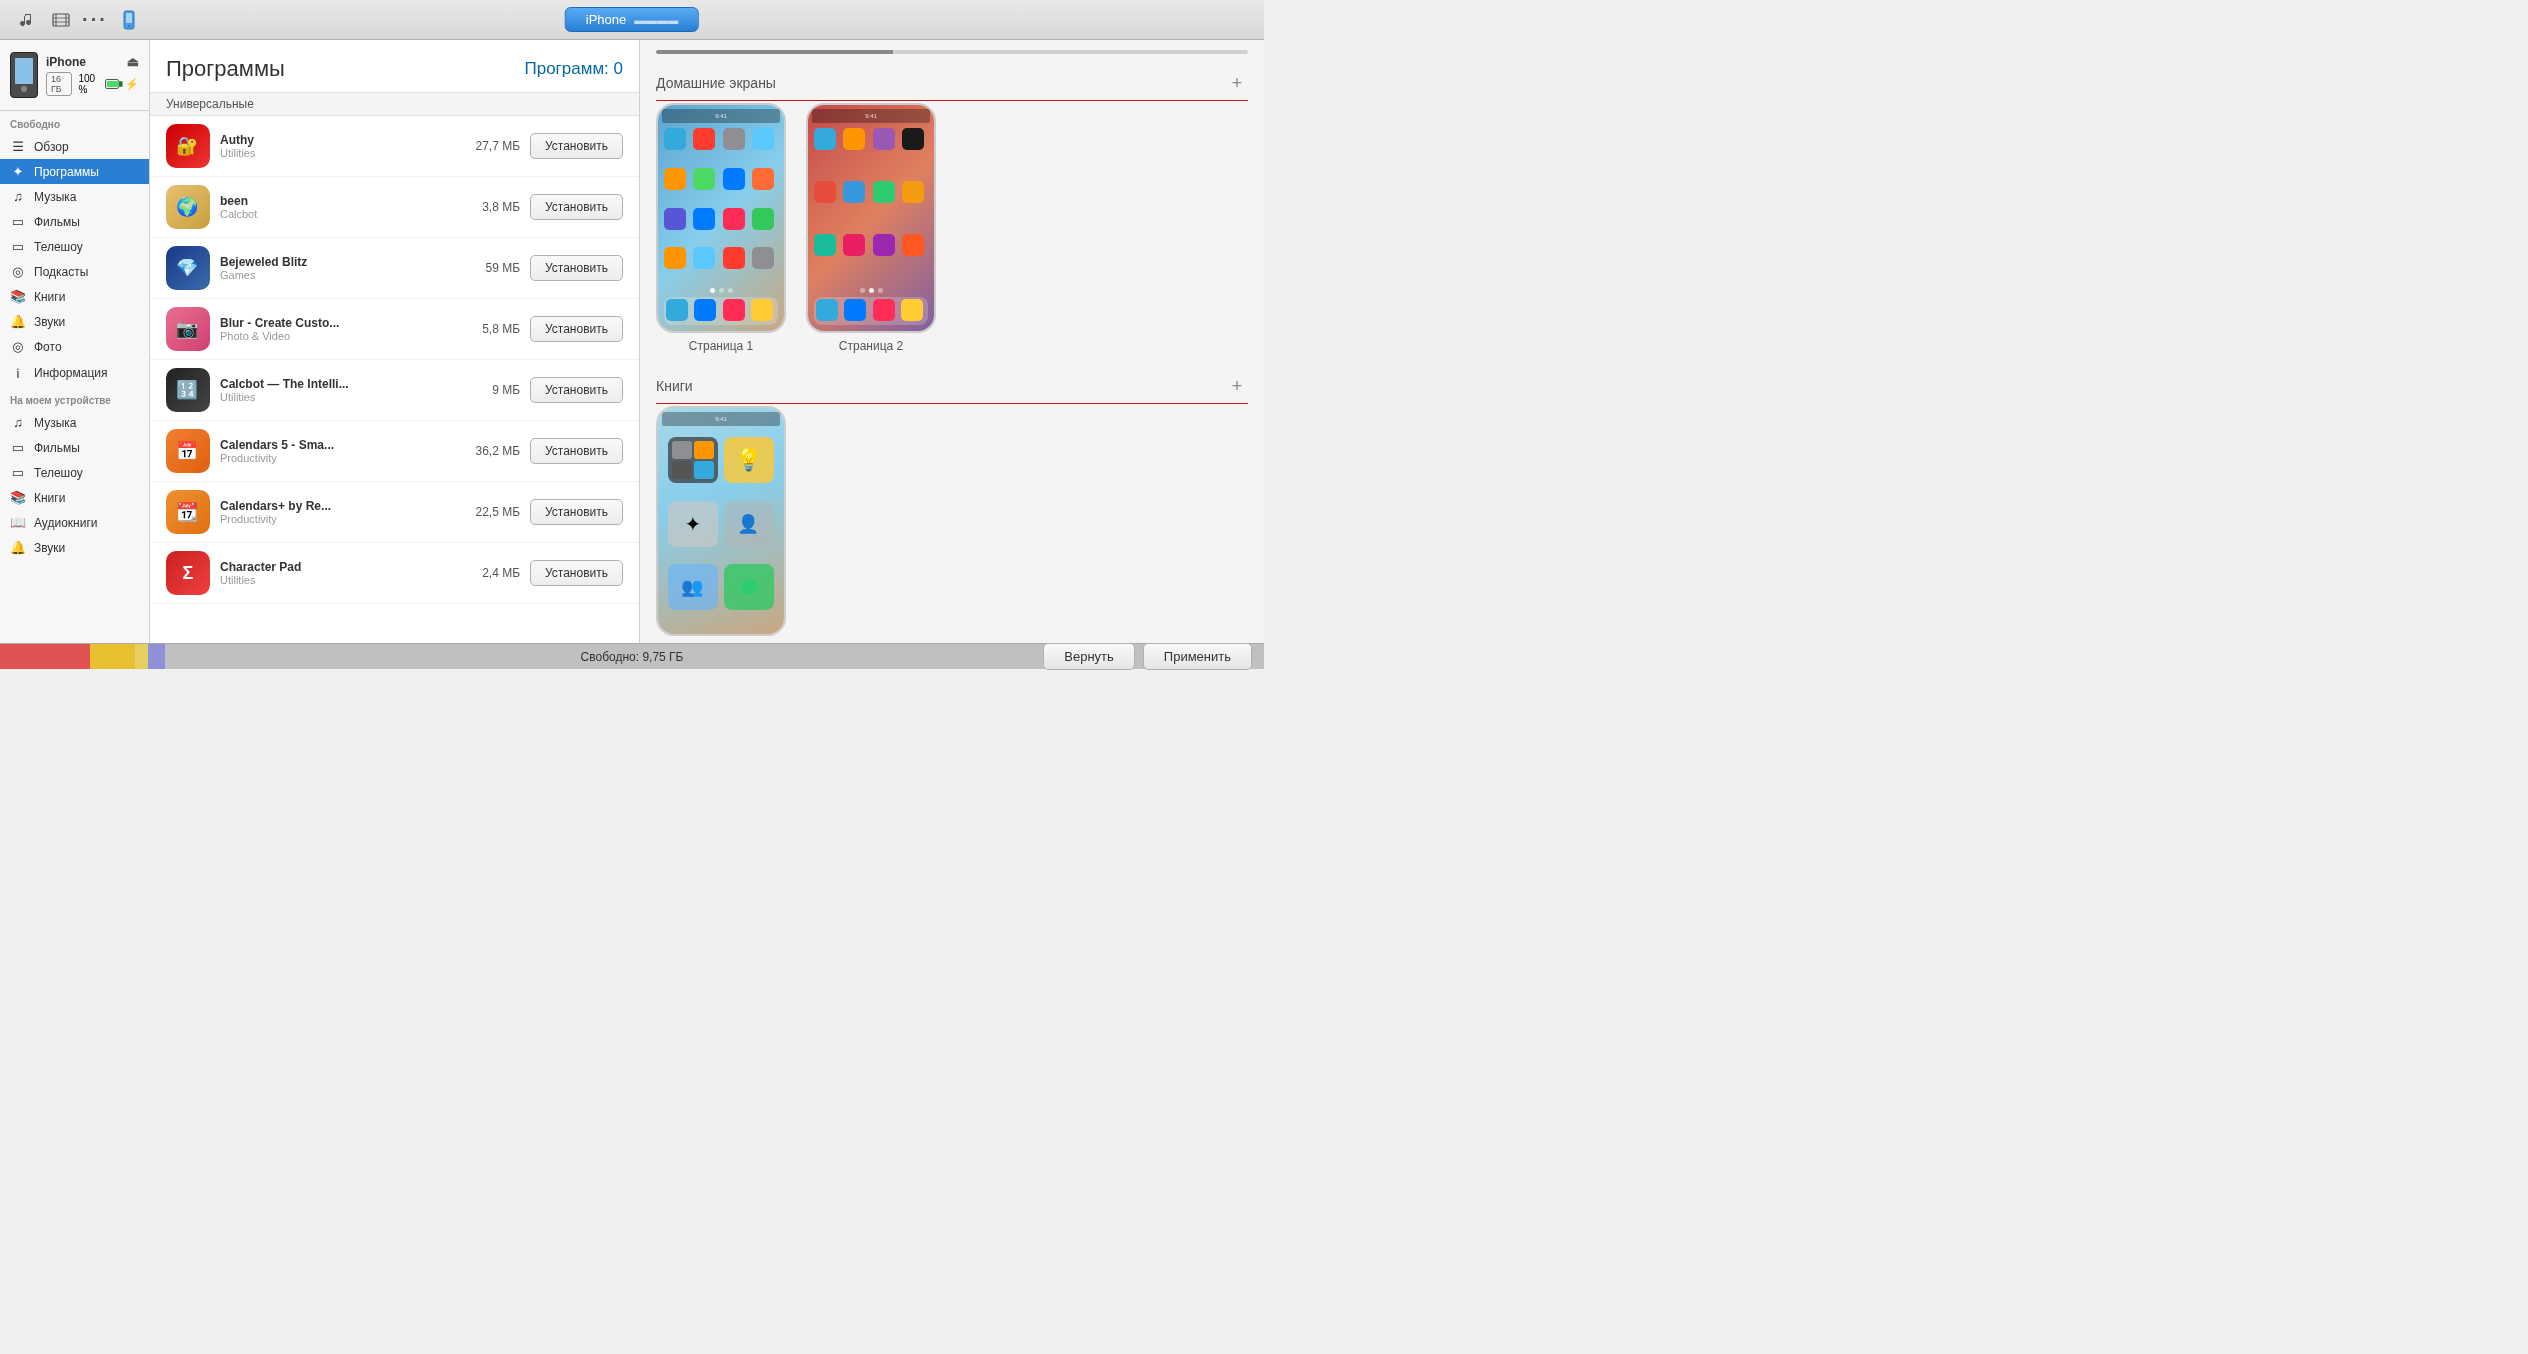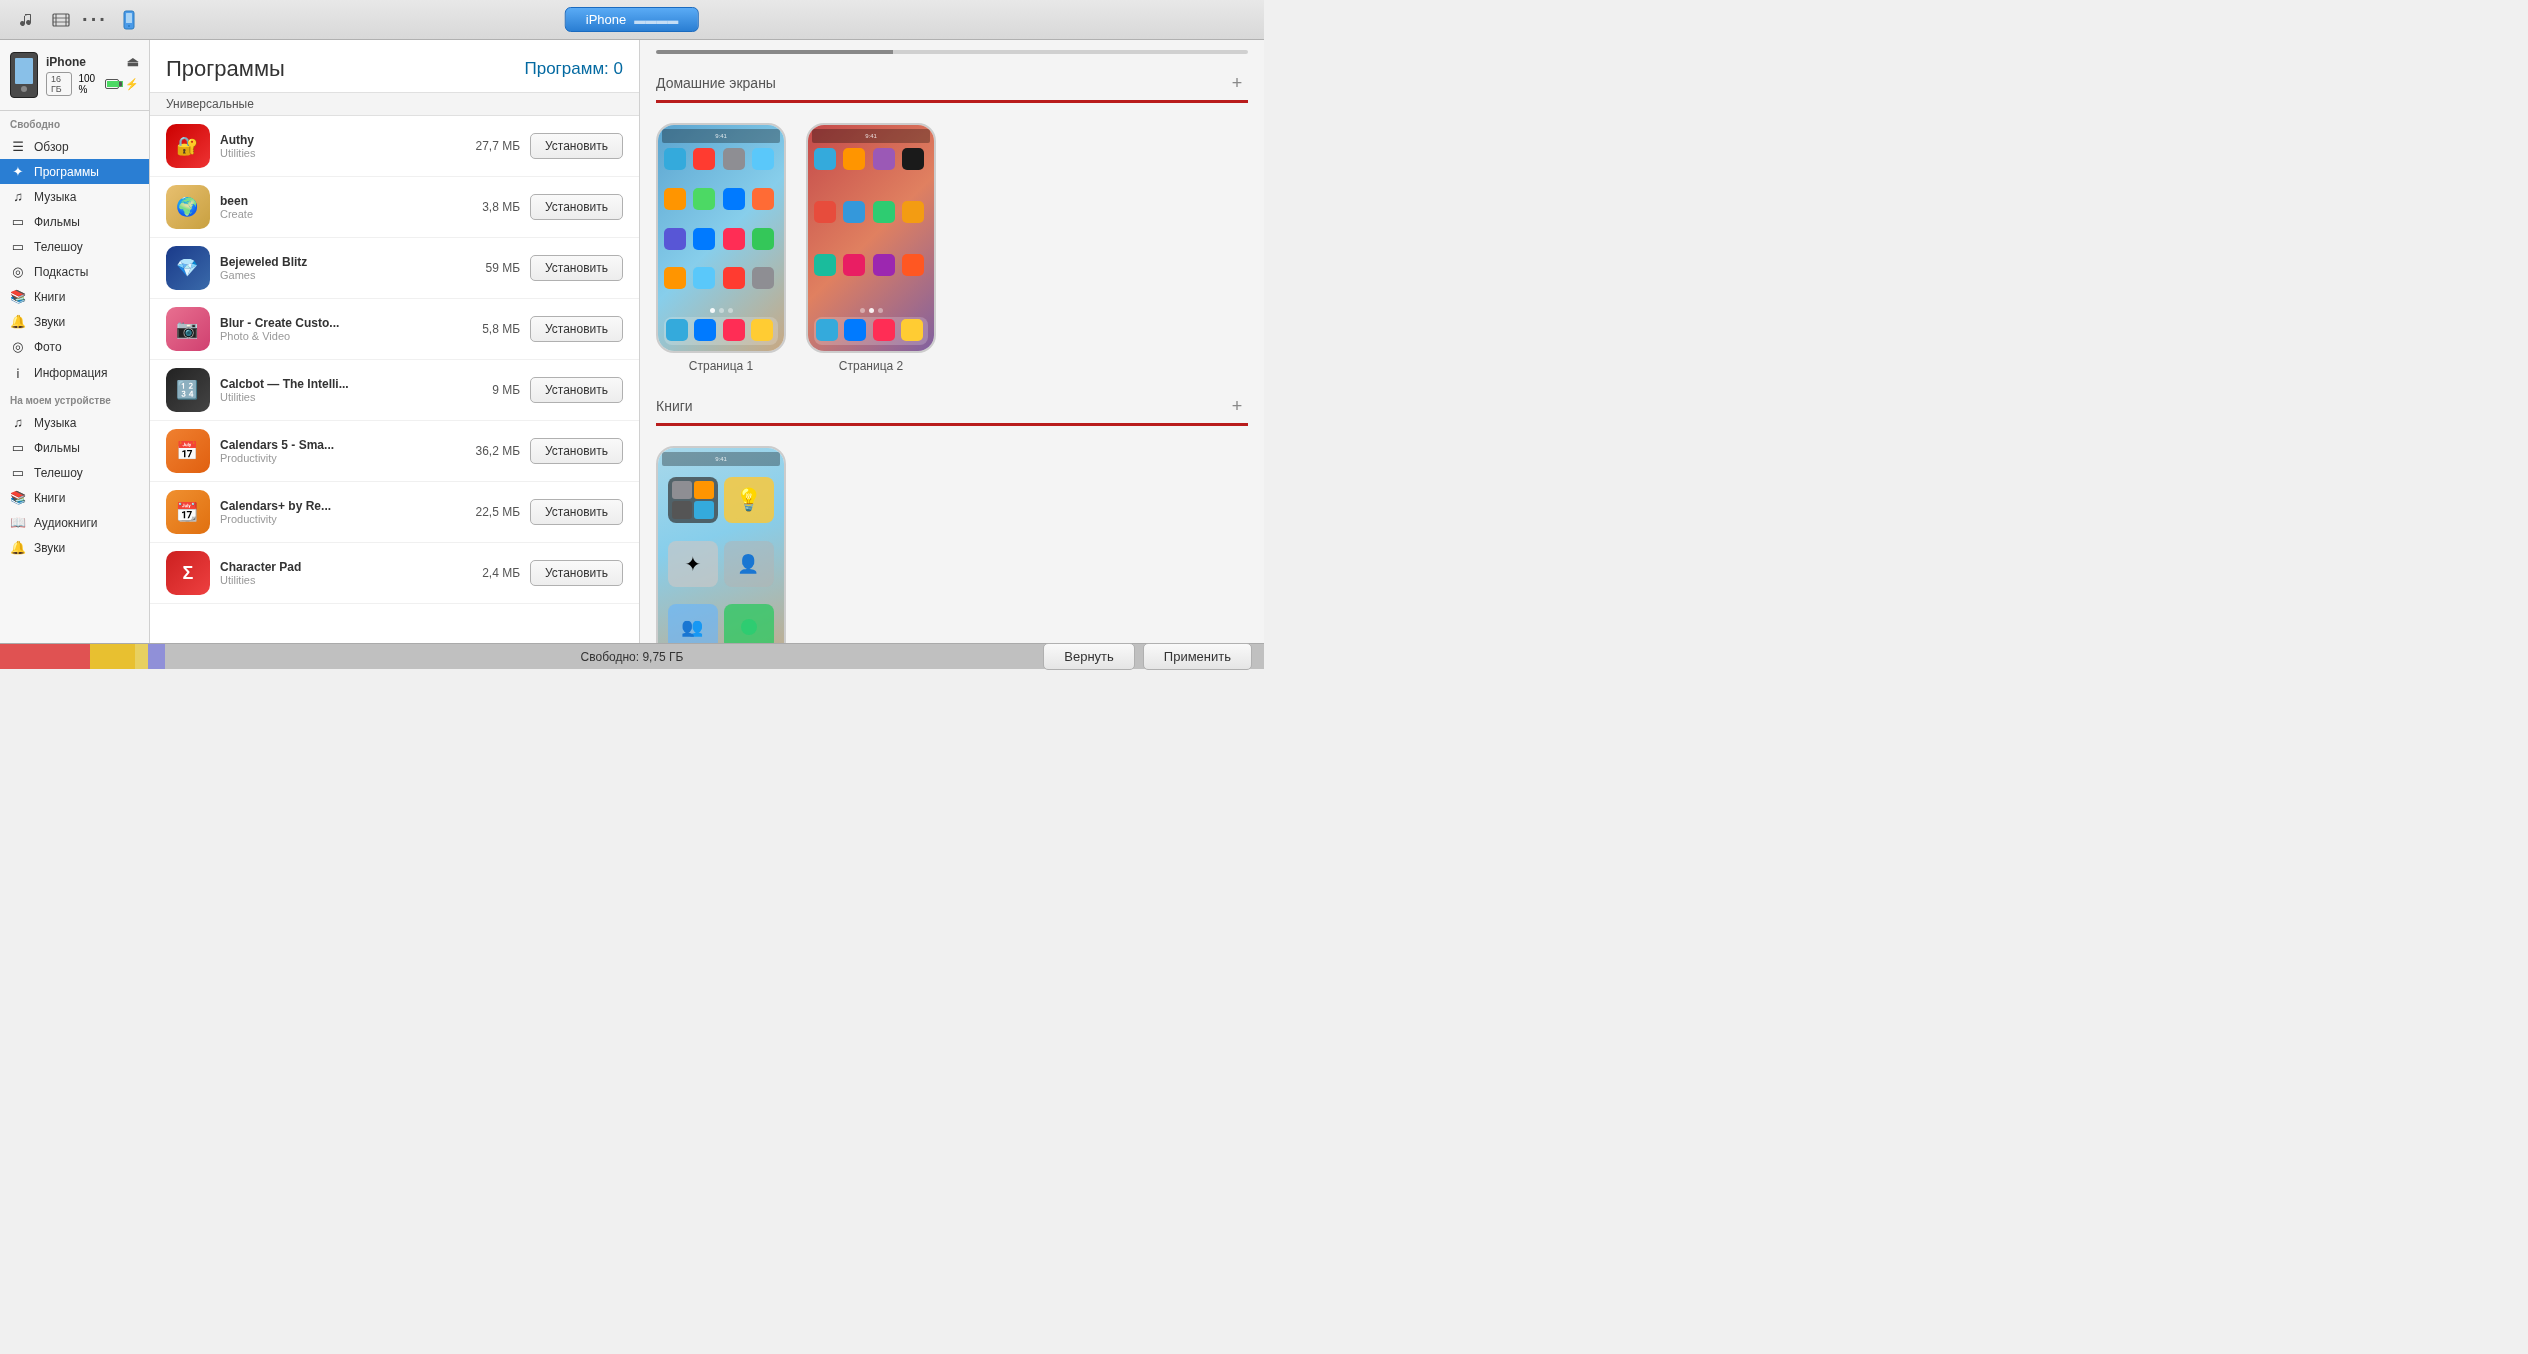--- a/index.html
+++ b/index.html
@@ -277,22 +277,22 @@
       padding: 10px 16px;
     }
     .screens-section {
       margin-bottom: 16px;
     }
     .screens-section-header {
       display: flex;
       align-items: center;
       justify-content: space-between;
       padding: 6px 0;
-      margin-bottom: 20px;
-      border-bottom: 3px solid #b91c1c;
+      margin-bottom: 2px;
+      border-bottom: 1px solid #b91c1c;
     }
     .screens-section-title {
       font-size: 14px;
       color: #555;
     }
     .add-btn {
       width: 22px; height: 22px;
       background: none;
       border: none;
       font-size: 18px;
@@ -548,21 +548,21 @@
     </div>
     <div class="app-size">27,7 МБ</div>
     <button class="install-btn">Установить</button>
   </div>
           <div class="app-row">
     <div class="app-icon been-icon" style="font-size:18px; color:white; font-weight:bold;">
       🌍
     </div>
     <div class="app-info">
       <div class="app-name">been</div>
-      <div class="app-category">Create</div>
+      <div class="app-category">Calcbot</div>
     </div>
     <div class="app-size">3,8 МБ</div>
     <button class="install-btn">Установить</button>
   </div>
           <div class="app-row">
     <div class="app-icon bejeweled-icon" style="font-size:18px; color:white; font-weight:bold;">
       💎
     </div>
     <div class="app-info">
       <div class="app-name">Bejeweled Blitz</div>

